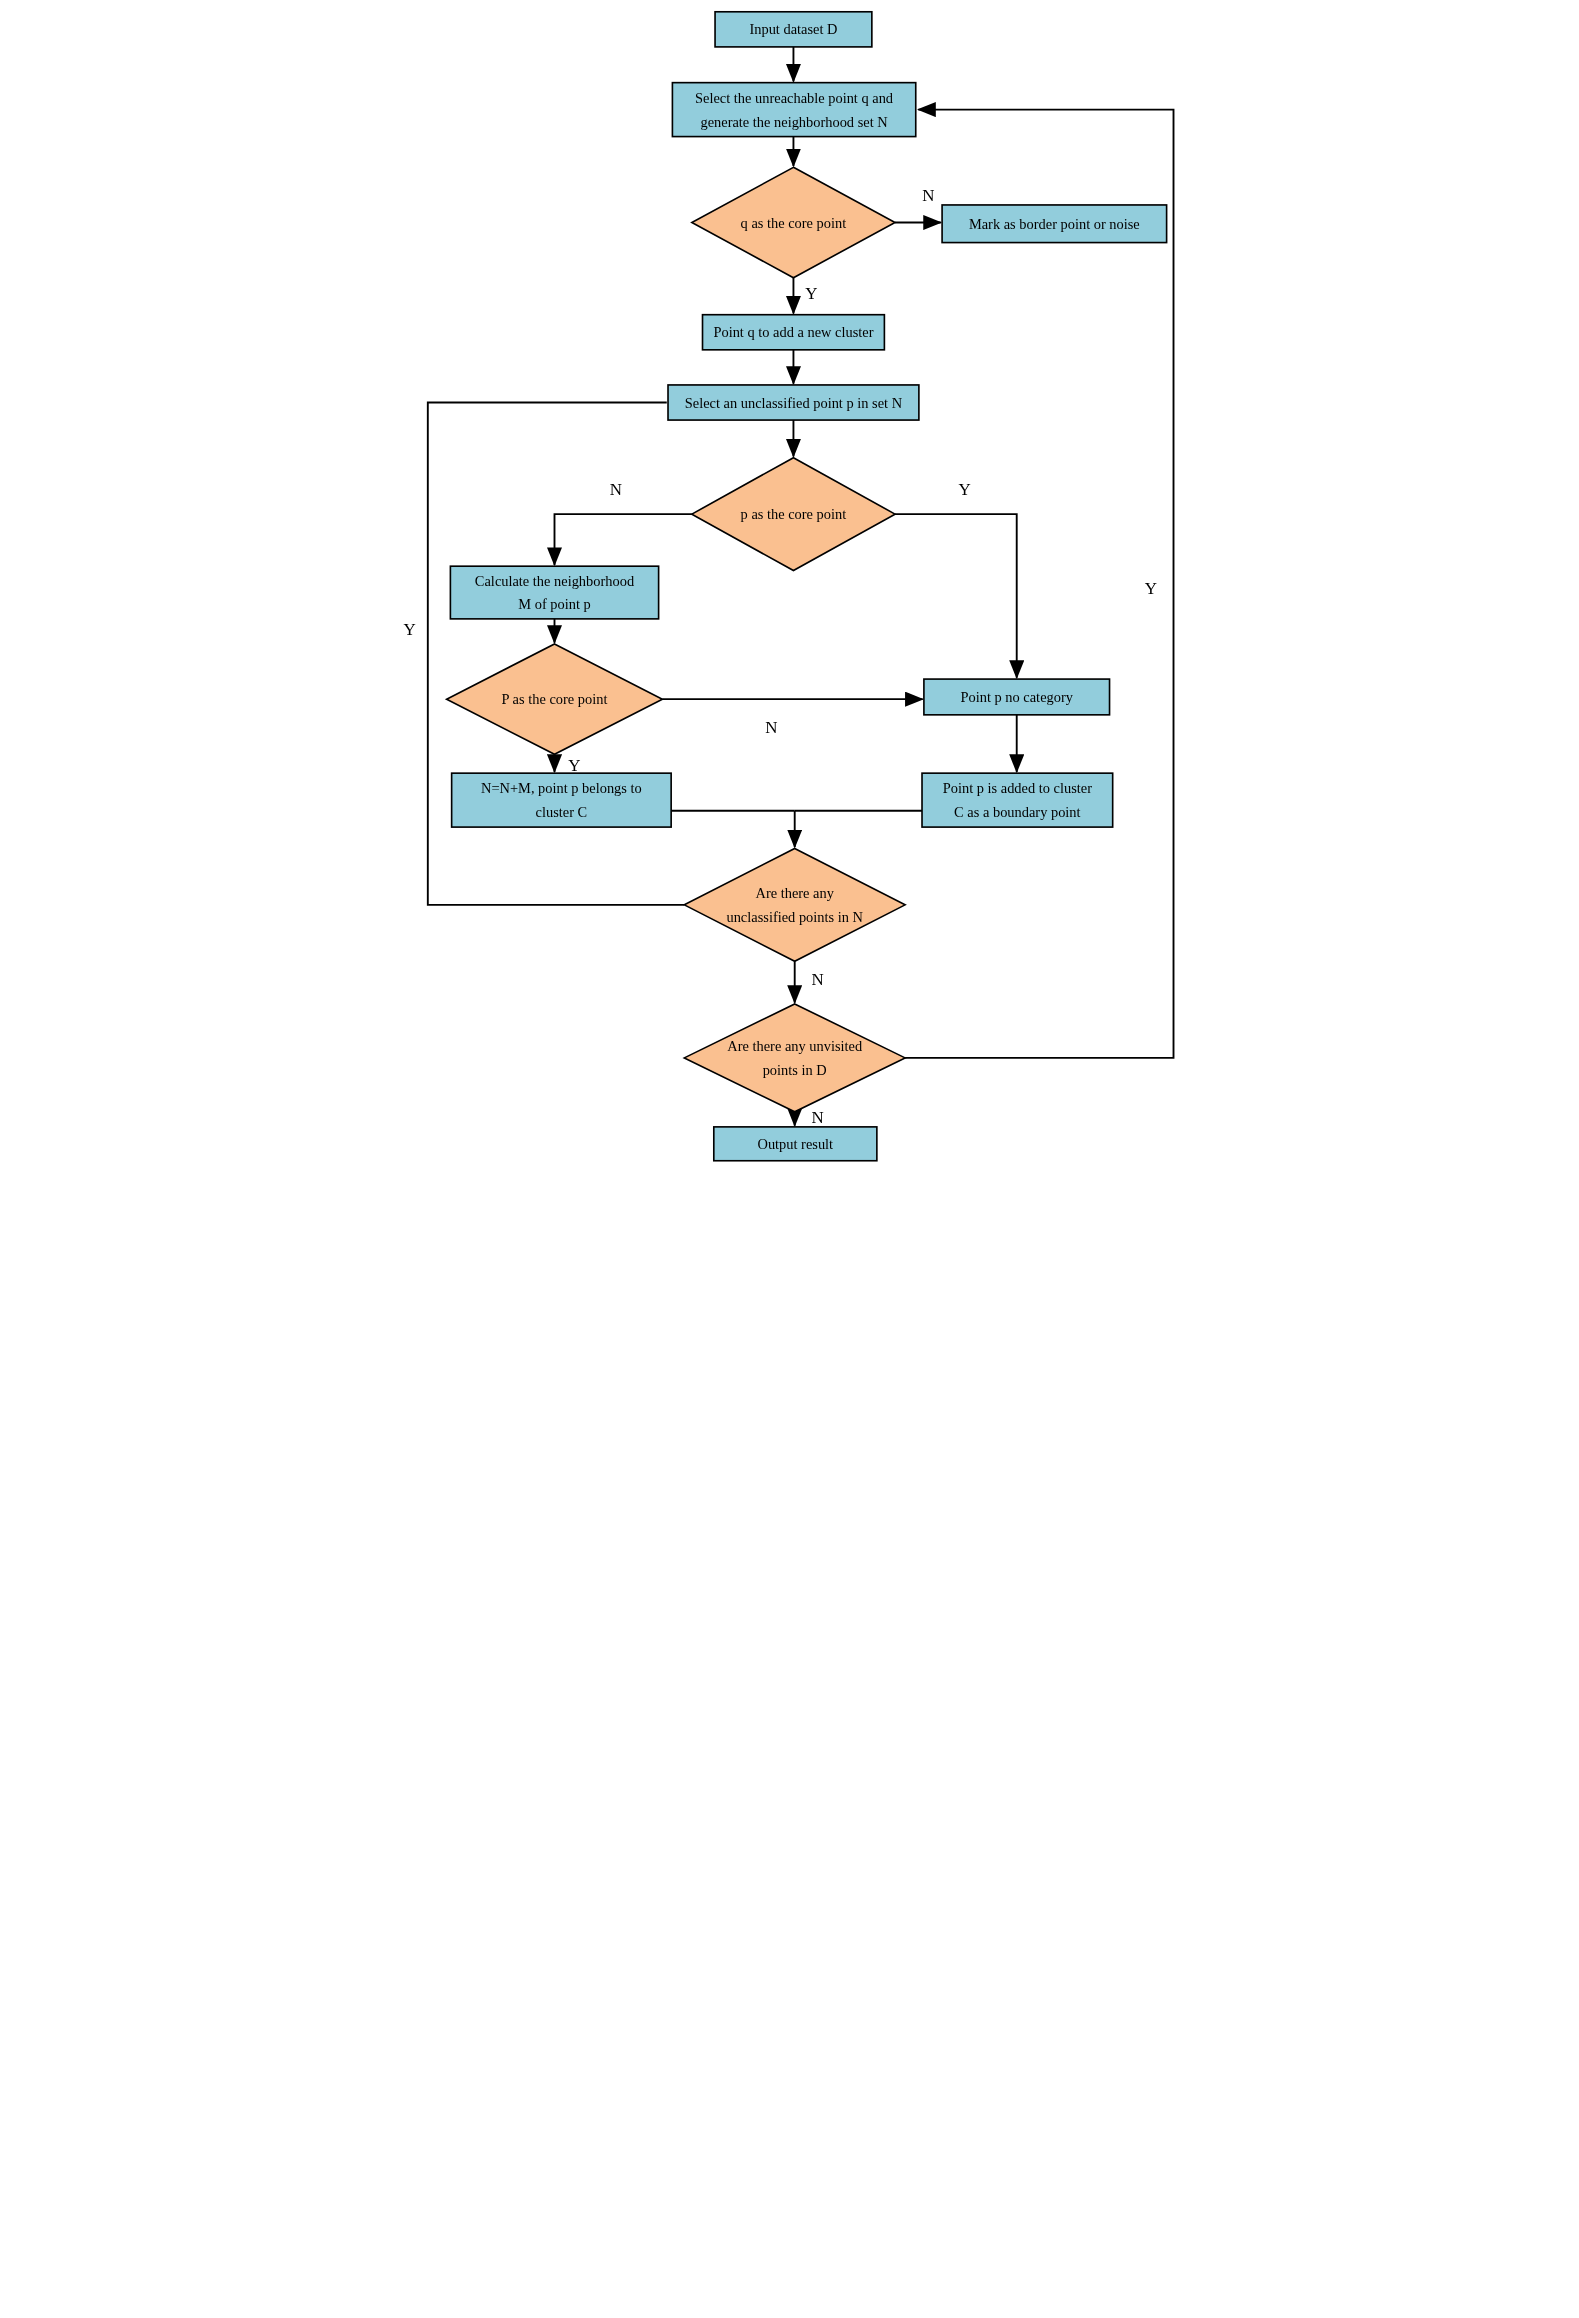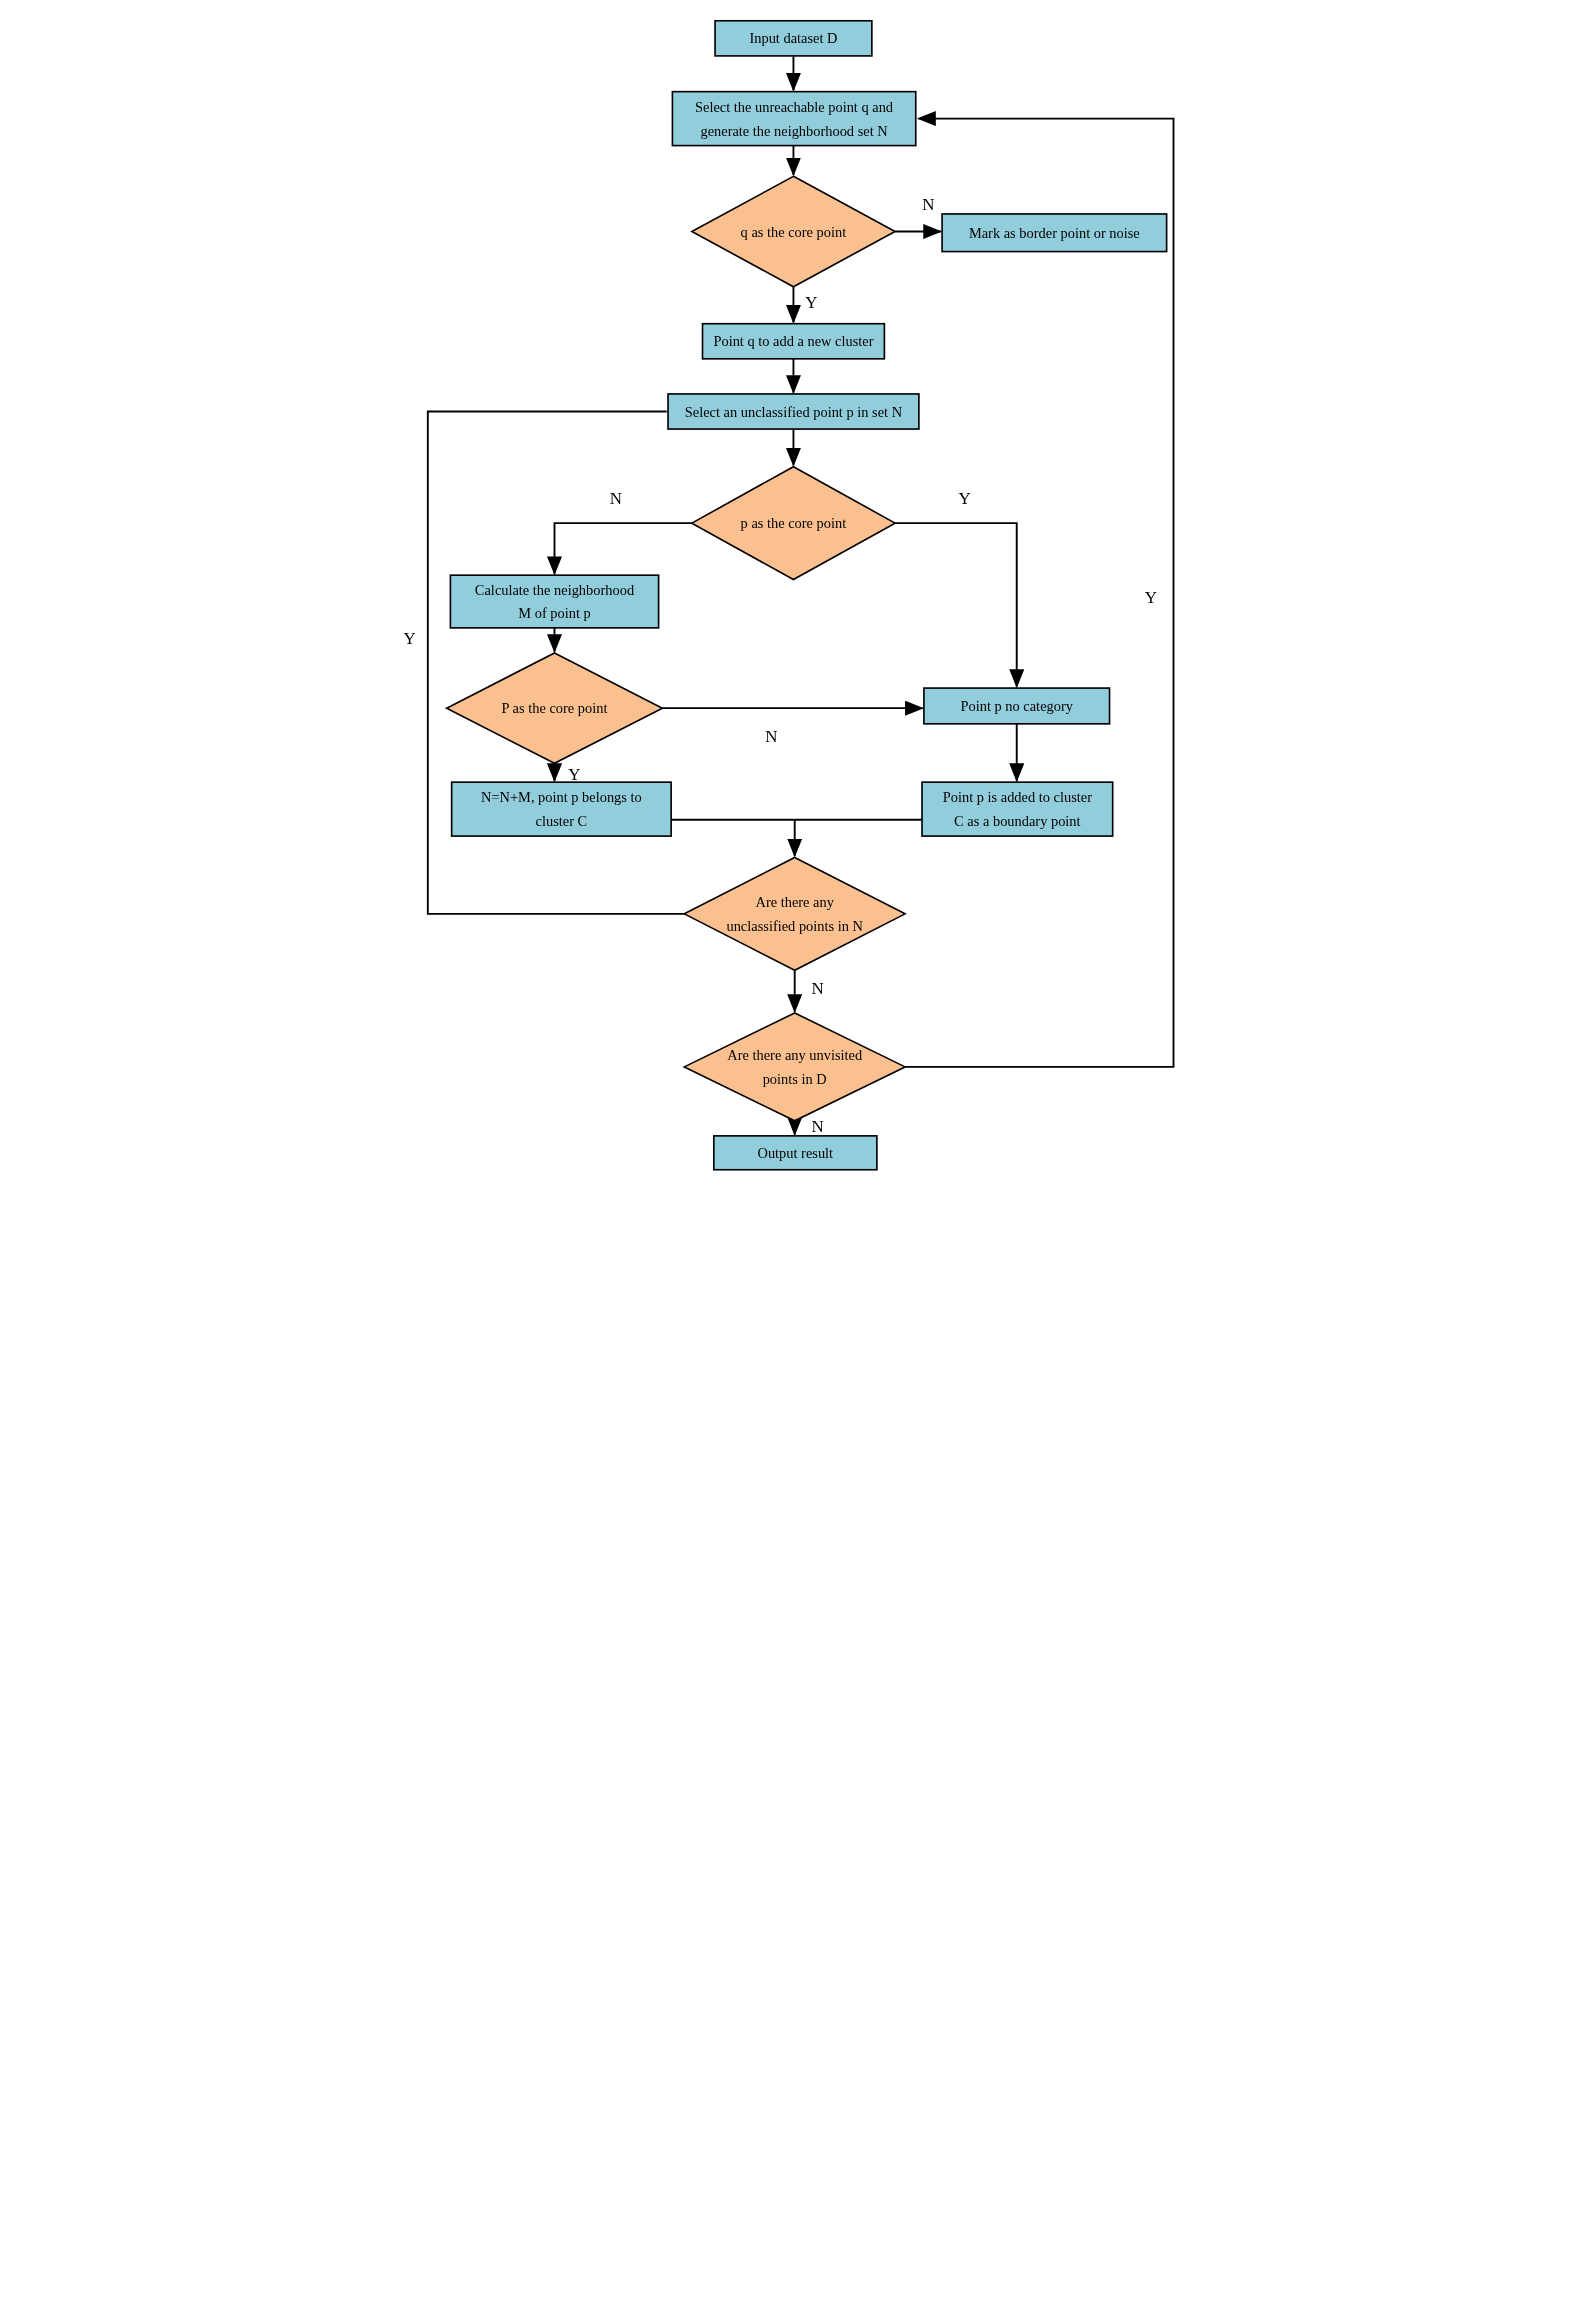--- a/index.html
+++ b/index.html
@@ -7,21 +7,21 @@
     margin: 0;
     padding: 0;
     background: #ffffff;
     font-family: "Liberation Serif", "DejaVu Serif", serif;
   }
   .stage {
     width: 790px;
     height: 1159px;
     position: relative;
     background: #ffffff;
-    margin: 12px auto;
+    margin: 3px auto;
   }
   svg { display: block; }
   text {
     font-family: "Liberation Serif", "DejaVu Serif", serif;
     fill: #000000;
   }
 </style>
 </head>
 <body>
 

